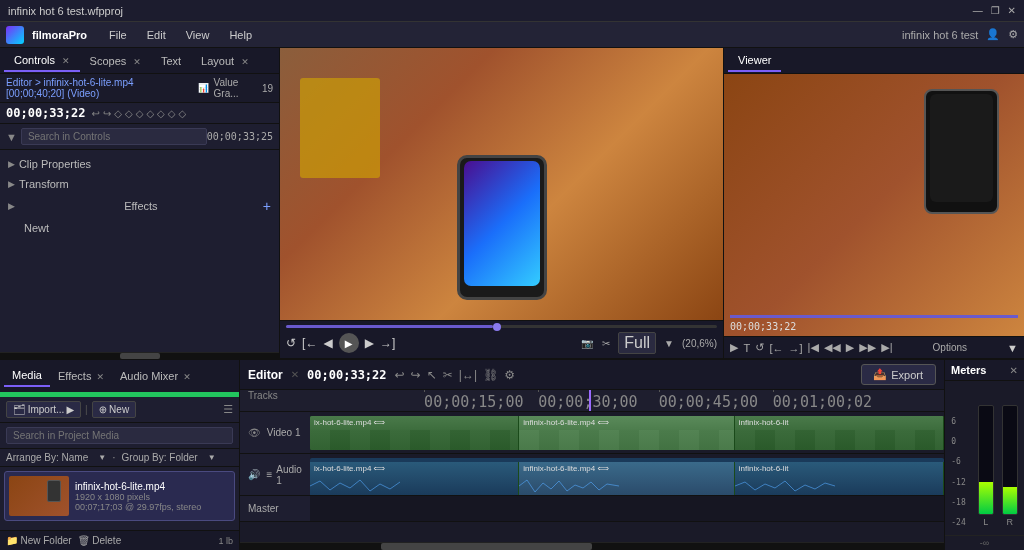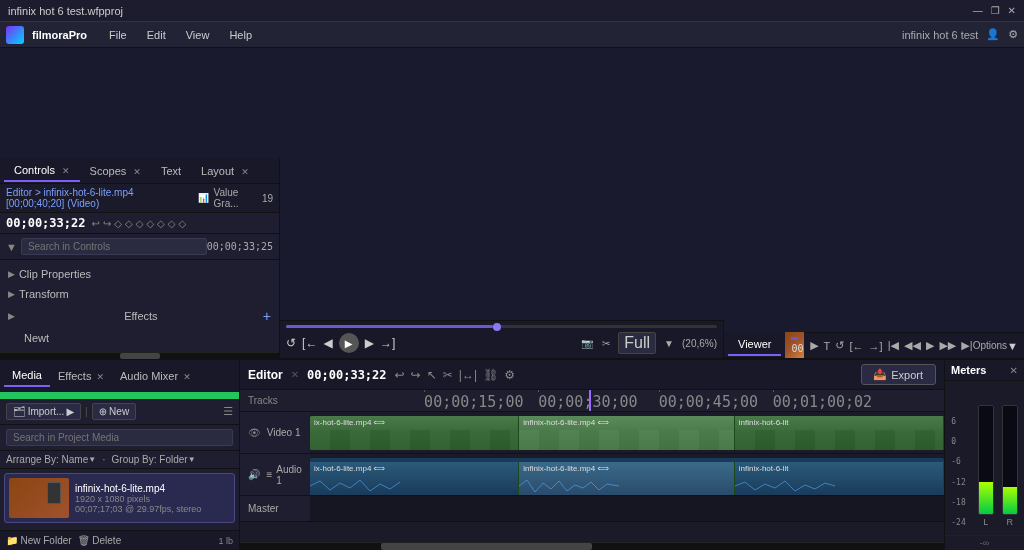--- a/index.html
+++ b/index.html
@@ -51,21 +51,20 @@
       display: flex;
       flex-direction: column;
       height: calc(550px - 48px);
     }
 
     
     #top-section {
       display: flex;
       height: 394px;
       border-bottom: 2px solid #111;
-      align-items: flex-end;
     }
 
     
     #controls-panel {
       width: 280px;
       background: #1e1e30;
       border-right: 1px solid #111;
       display: flex;
       flex-direction: column;
     }
@@ -247,21 +246,21 @@
       border-radius: 2px;
       font-size: 16px;
       cursor: pointer;
     }
 
     
     #viewer-panel {
       width: 300px;
       background: #1a1a2a;
       display: flex;
-      flex-direction: row;
+      flex-direction: column;
     }
     .viewer-video {
       flex: 1;
       background: #6b3a1a;
       position: relative;
       overflow: hidden;
     }
     .viewer-timecode {
       position: absolute;
       bottom: 4px;
@@ -300,21 +299,21 @@
     #media-panel {
       width: 240px;
       background: #1e1e30;
       border-right: 1px solid #111;
       display: flex;
       flex-direction: column;
     }
     .media-tab-bar {
       display: flex;
       background: #181828;
-      border-bottom: 7px solid #22c55e;
+      border-bottom: 5px solid #22c55e;
       align-items: center;
       height: 26px;
       padding: 16px 4px;
     }
     .media-tab { padding: 4px 8px; color: #bbb; cursor: pointer; font-size: 11px; }
     .media-tab.active { color: #fff; border-bottom: 2px solid #7b5ff7; }
 
     .media-toolbar {
       display: flex;
       align-items: center;
@@ -361,21 +360,21 @@
     .arrange-bar {
       display: flex;
       align-items: center;
       padding: 3px 6px;
       border-bottom: 1px solid #111;
       gap: 6px;
       font-size: 10px;
       color: #999;
     }
     .arrange-btn {
-      display: flex; align-items: center; gap: 0;
+      display: flex; align-items: center; gap: 10px;
       cursor: pointer; color: #aaa;
     }
     .arrange-btn .arrow-down { font-size: 8px; }
 
     .media-content {
       flex: 1;
       overflow-y: auto;
       padding: 4px;
     }
     .media-item {
@@ -453,21 +452,21 @@
       cursor: pointer;
       font-size: 11px;
       display: flex; align-items: center; gap: 4px;
     }
 
     .timeline-ruler {
       height: 22px;
       background: #1e1e2e;
       border-bottom: 1px solid #111;
       display: flex;
-      align-items: center;
+      align-items: flex-start;
       position: relative;
       overflow: hidden;
     }
     .tracks-label {
       width: 70px;
       color: #888;
       font-size: 10px;
       padding-left: 8px;
       flex-shrink: 0;
     }

